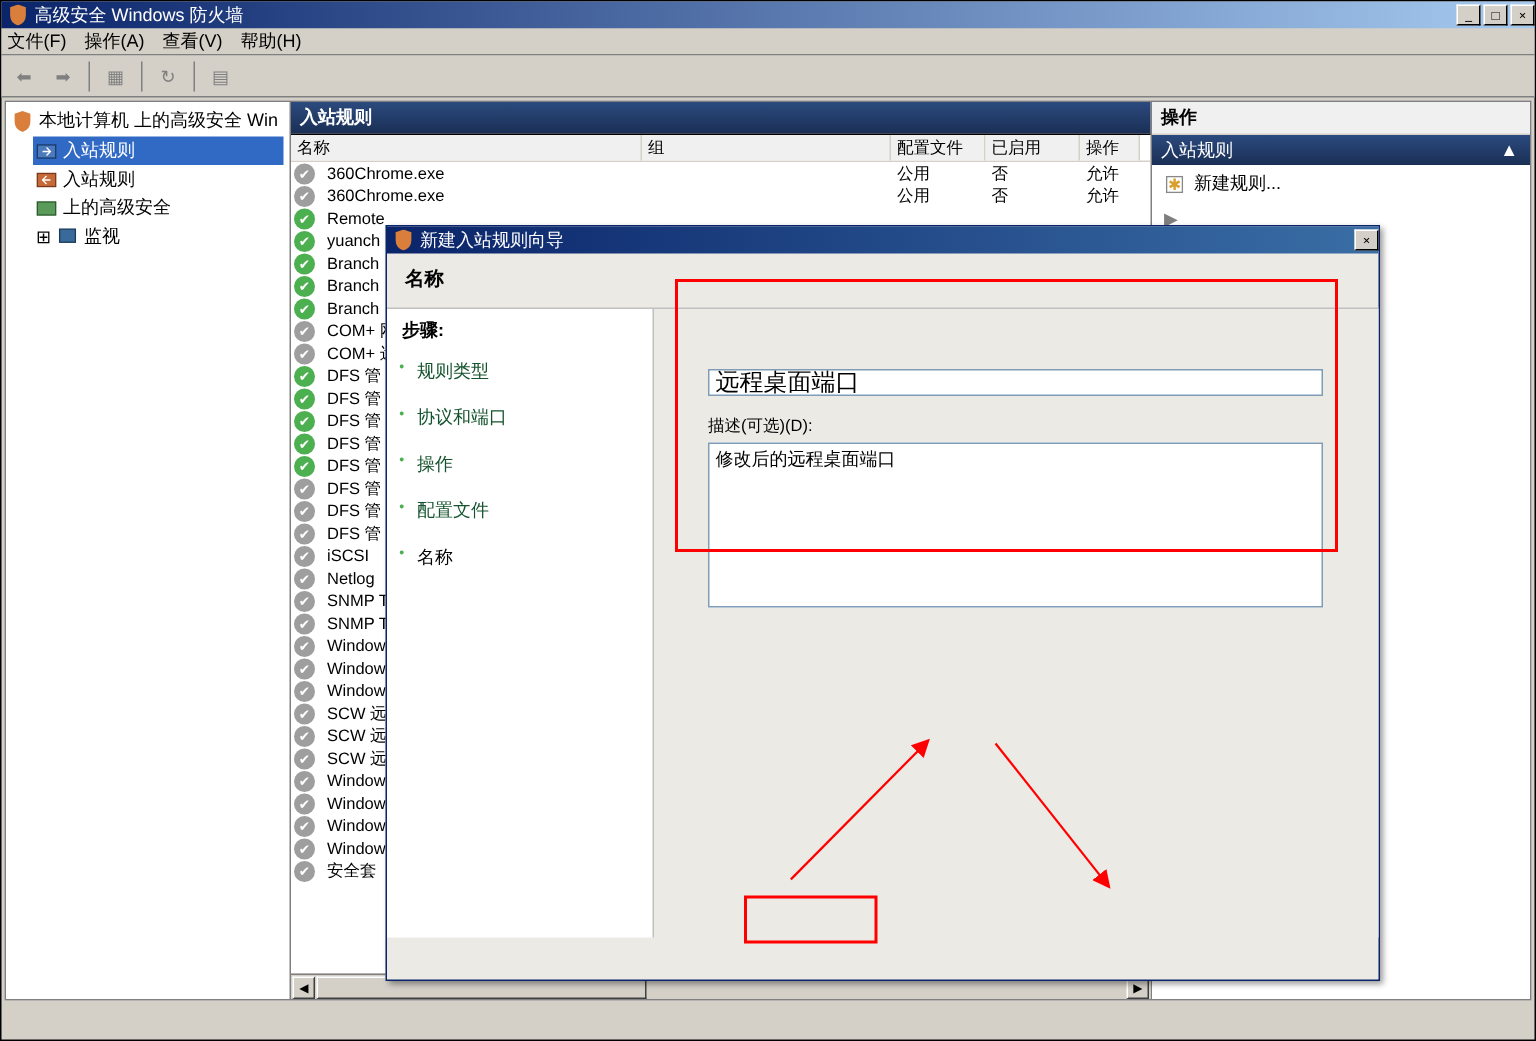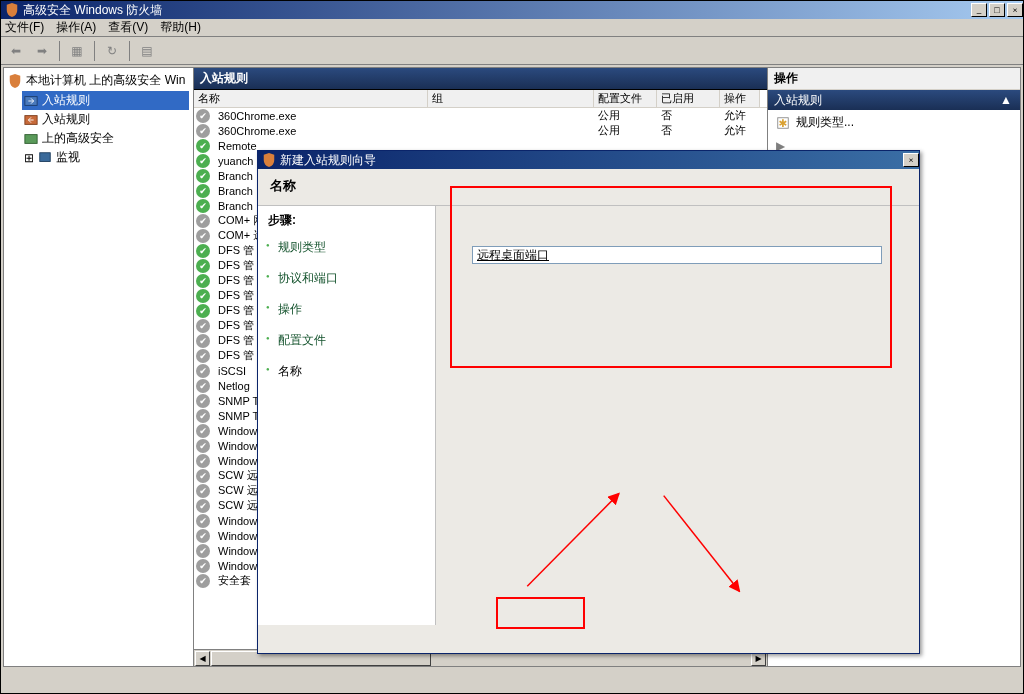--- a/index.html
+++ b/index.html
@@ -58,21 +58,21 @@
 .wiz-head h2 { font-size: 13px; font-weight: bold; margin-bottom: 4px; }
 .wiz-head p { font-size: 11px; }
 .steps-pane { width: 178px; background: #fff; border-right: 1px solid #c0c0c0; padding: 6px 10px; }
 .steps-pane .hdr { font-weight: bold; margin-bottom: 10px; }
 .step { color: #14532d; margin-bottom: 14px; padding-left: 10px; position: relative; cursor: pointer; }
 .step::before { content: "●"; position: absolute; left: -2px; color: #4caf50; font-size: 6px; top: 3px; }
 .step.cur { color: #000; }
 .wiz-body { display: flex; height: 420px; border-top: 1px solid #c0c0c0; }
 .form-pane { flex: 1; background: #eceae5; position: relative; padding: 40px 36px; }
 .form-pane label { display: block; margin-bottom: 4px; font-size: 11px; }
-.form-pane input[type=text] { width: 410px; height: 18px; border: 1px solid #7f9db9; padding: 1px 4px; font-size: 12px; text-decoration: underline; }
+.form-pane input[type=text] { width: 410px; height: 18px; border: 1px solid #7f9db9; padding: 1px 4px; font-size: 16px; }
 .form-pane textarea { width: 410px; height: 110px; border: 1px solid #7f9db9; padding: 2px 4px; font-size: 12px; font-family: inherit; resize: none; }
 .red-box1 { position: absolute; border: 2px solid #f00; left: 192px; top: 35px; width: 442px; height: 182px; pointer-events: none; }
 .annot-lines { position: absolute; left: 0; top: 0; width: 100%; height: 100%; pointer-events: none; }
 .wiz-btns { position: absolute; right: 20px; bottom: 14px; display: flex; gap: 8px; }
 .wbtn { width: 80px; height: 22px; background: #eceae5; border: 1px solid #808080; border-top-color: #fff; border-left-color: #fff; font-size: 12px; cursor: pointer; }
 .red-box2 { position: absolute; border: 2px solid #f00; left: 496px; top: 597px; width: 89px; height: 32px; pointer-events: none; z-index: 50; }
 
 </style>
 </head>
 <body>
@@ -429,21 +429,21 @@
       <div class="action-header">操作</div>
       <div class="action-sub">
         <span>入站规则</span>
         <span class="action-expand">▲</span>
       </div>
       <div class="action-item">
         <span class="ico-shield"><svg viewBox="0 0 16 16">
               <rect x="2" y="2" width="12" height="12" fill="#fff" stroke="#888"></rect>
               <text x="8" y="12" text-anchor="middle" fill="#d9a030" font-size="14">✱</text>
             </svg></span>
-        <span>规则类型...</span>
+        <span>新建规则...</span>
       </div>
       <div class="action-item" style="opacity:.5">
           <span>▶</span>
         </div>
       <div class="action-item" style="opacity:.5">
           <span>▶</span>
         </div>
       <div class="action-item" style="opacity:.5">
           <span>▶</span>
         </div>
@@ -474,20 +474,22 @@
     <div class="steps-pane">
       <div class="hdr">步骤:</div>
       <div class="step">规则类型</div>
       <div class="step">协议和端口</div>
       <div class="step">操作</div>
       <div class="step">配置文件</div>
       <div class="step cur">名称</div>
     </div>
     <div class="form-pane">
       <input type="text" value="远程桌面端口" style="">
+      <label style="margin-top:12px">描述(可选)(D):</label>
+      <textarea id="desc-ta" style="">修改后的远程桌面端口</textarea>
 
     </div>
   </div>
 
   <div class="red-box1"></div>
 
   <svg class="annot-lines" viewBox="0 0 663 504">
     <defs>
         <marker id="ah" markerWidth="8" markerHeight="8" refX="7" refY="4" orient="auto">
           <path d="M0 0 L8 4 L0 8 Z" fill="#f00"></path>

